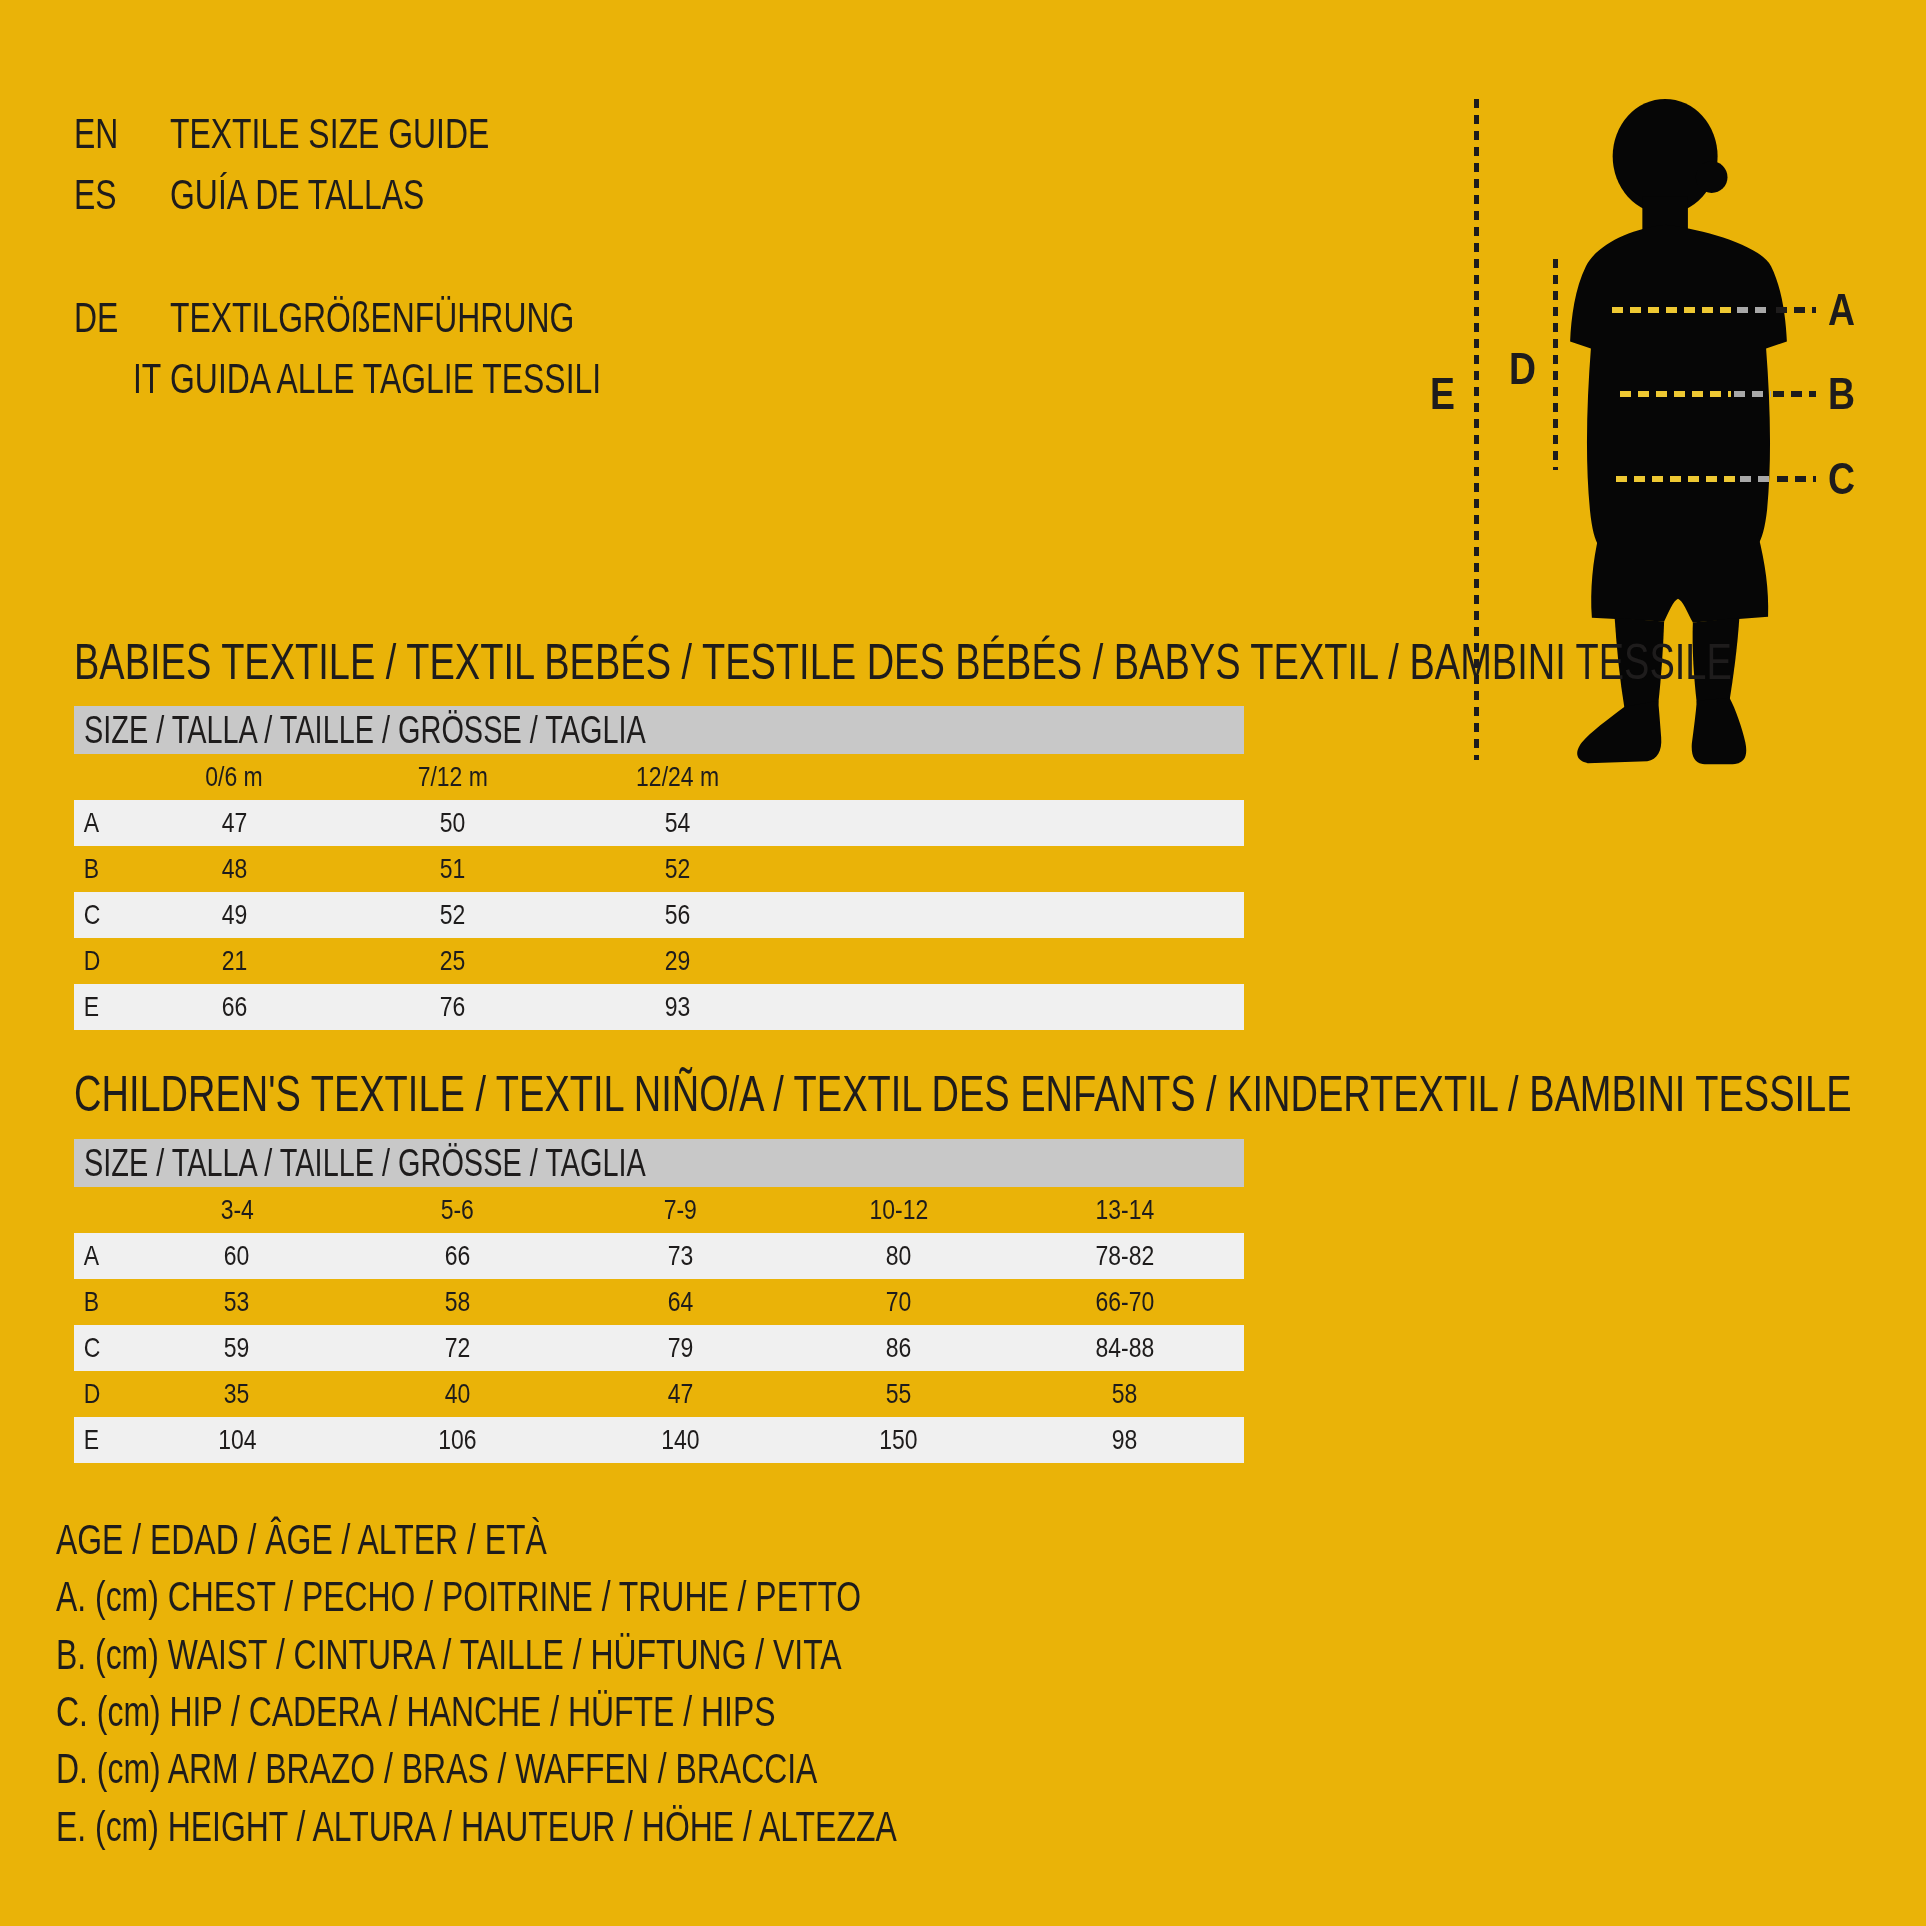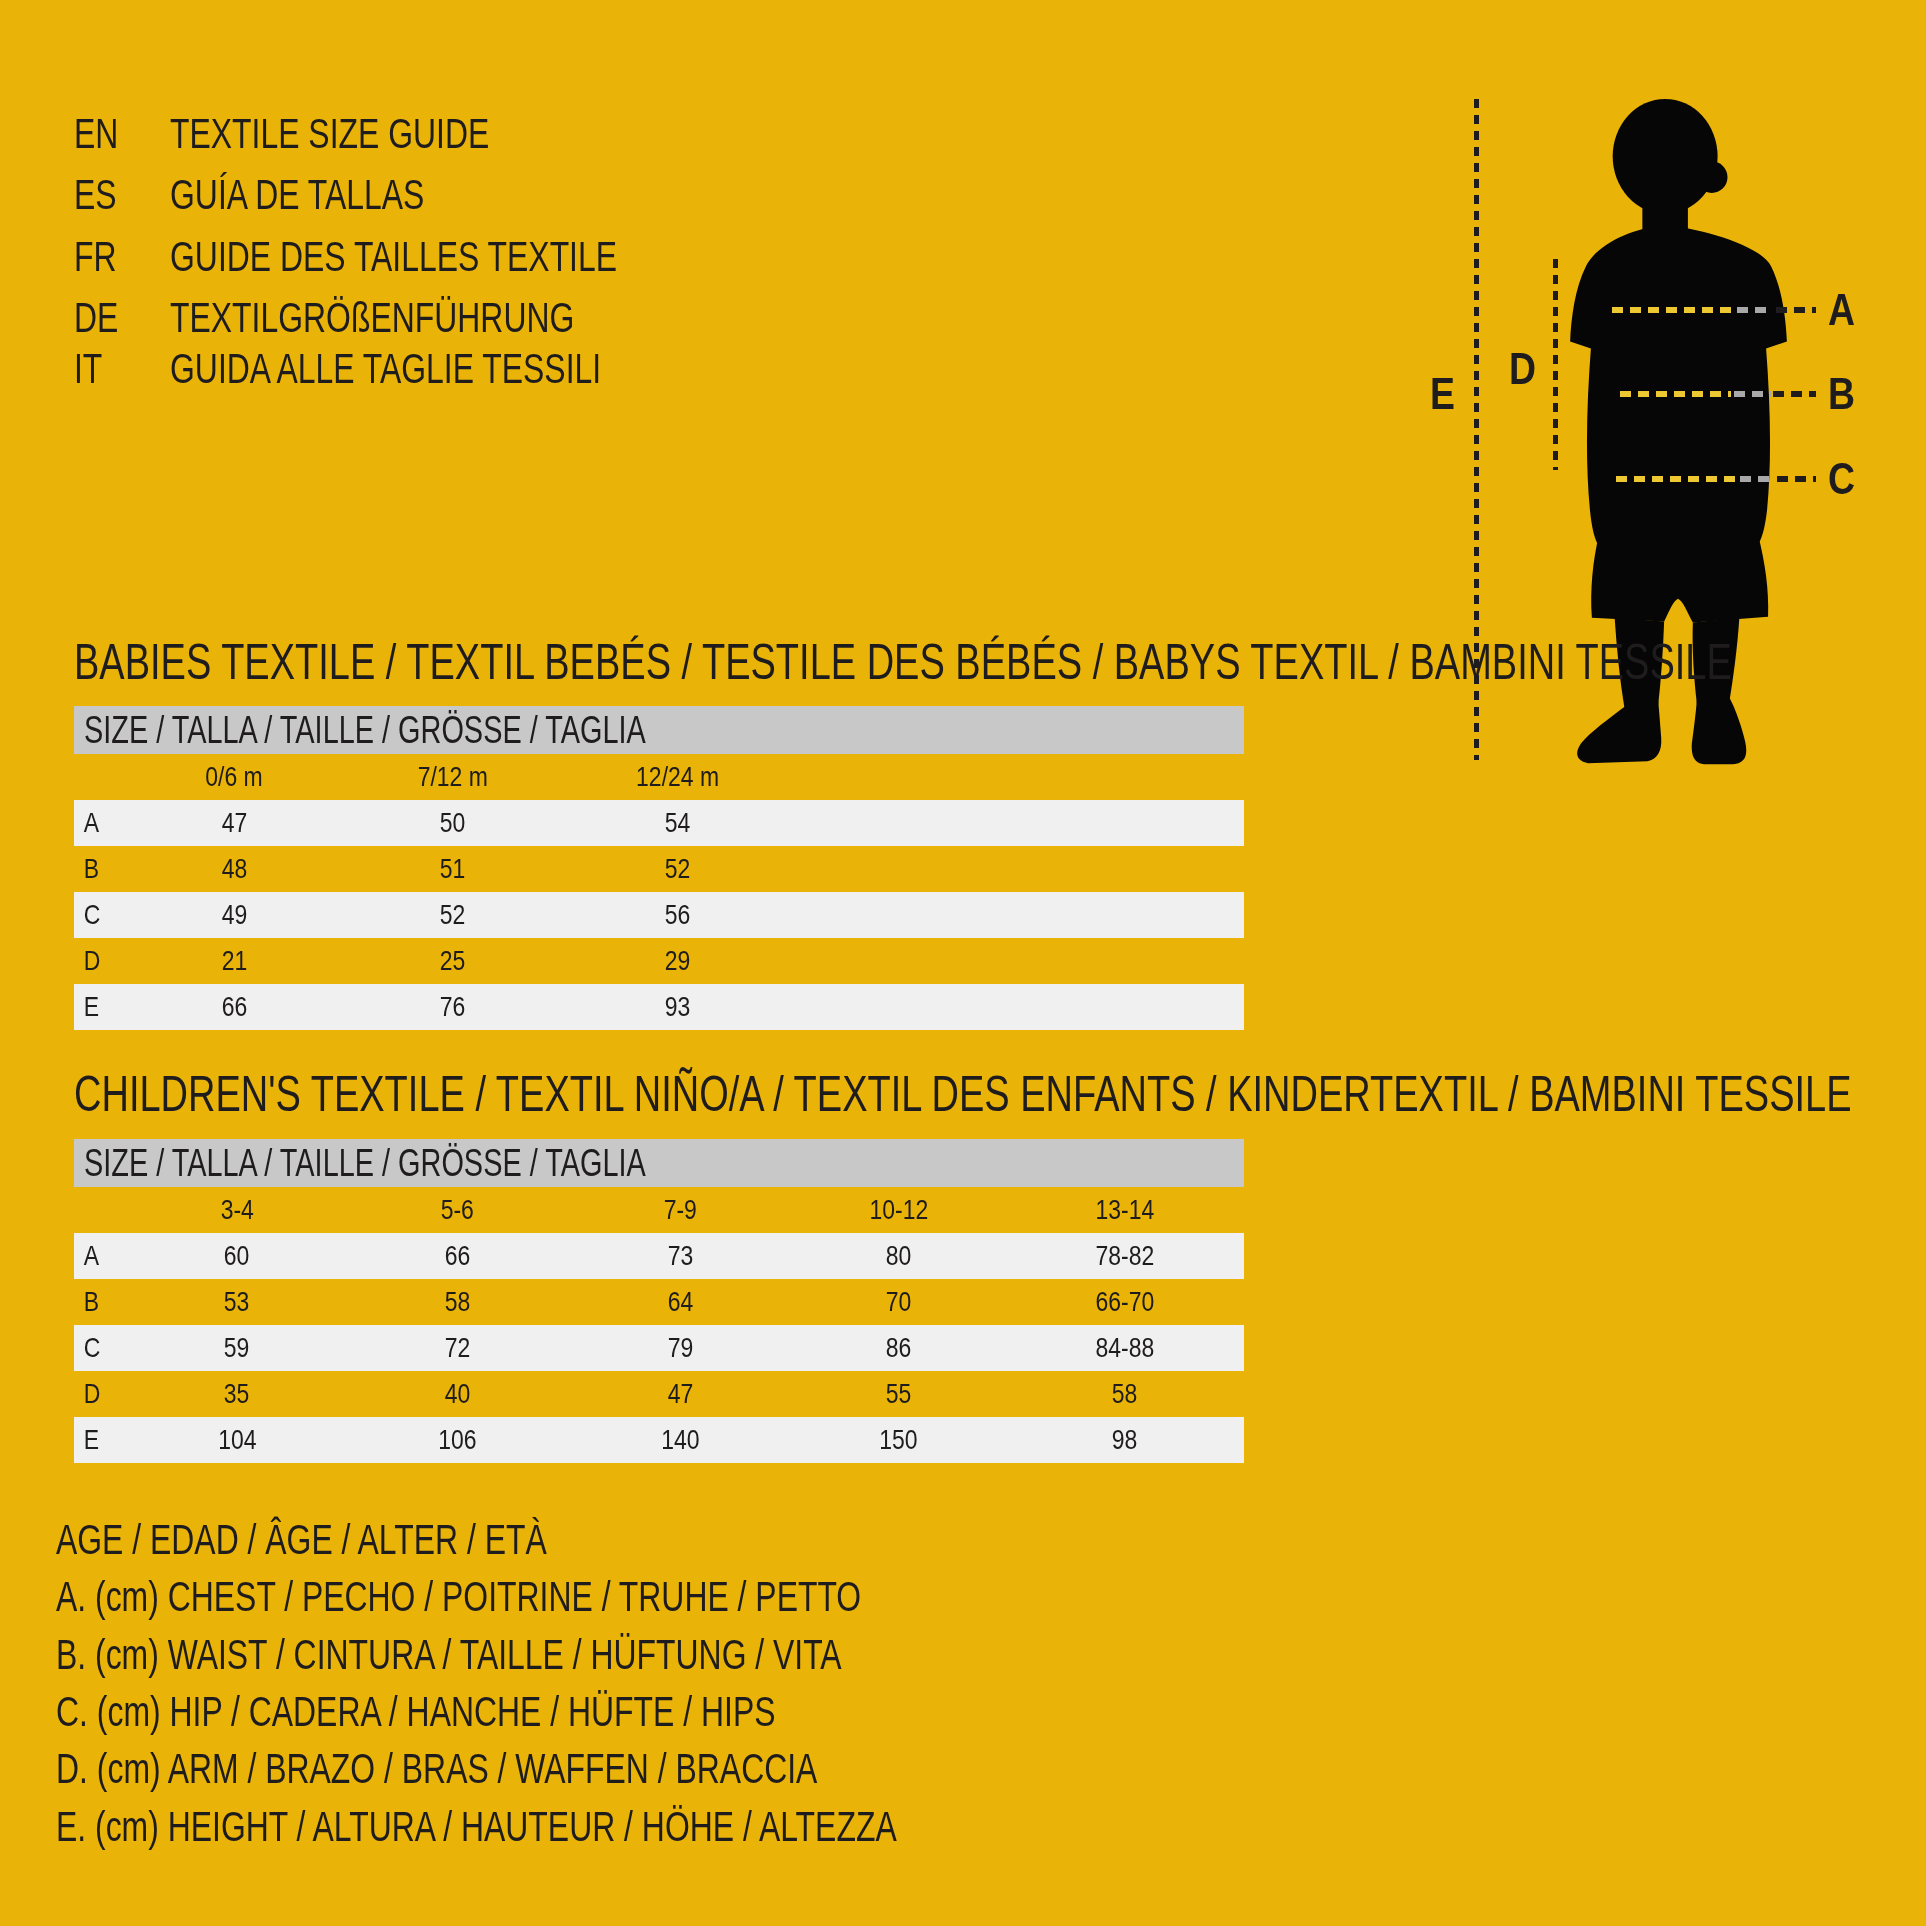--- a/index.html
+++ b/index.html
@@ -42,27 +42,24 @@
 <body>
 
 <div id="canvas">
 
   <div class="abs lang-row" style="top:111px;">
     <span class="lang-code"><span class="cx">EN</span></span><span class="cx">TEXTILE SIZE GUIDE</span>
   </div>
   <div class="abs lang-row" style="top:172px;">
     <span class="lang-code"><span class="cx">ES</span></span><span class="cx">GUÍA DE TALLAS</span>
   </div>
-  <div class="abs lang-row" style="top:234px;">
-    <span class="lang-code"><span class="cx">FR</span></span><span class="cx">GUIDE DES TAILLES TEXTILE</span>
-  </div>
   <div class="abs lang-row" style="top:295px;">
     <span class="lang-code"><span class="cx">DE</span></span><span class="cx">TEXTILGRÖßENFÜHRUNG</span>
   </div>
-  <div class="abs lang-row" style="top:346px;">
+  <div class="abs lang-row" style="top:356px;text-align:right;">
     <span class="lang-code"><span class="cx">IT</span></span><span class="cx">GUIDA ALLE TAGLIE TESSILI</span>
   </div>
 
   <div class="abs" style="left:1474px;top:99px;height:661px;">
       <div class="vdash" style="height:100%;"></div>
     </div>
   <div class="abs" style="left:1553px;top:259px;height:211px;">
       <div class="vdash" style="height:100%;"></div>
     </div>
 

